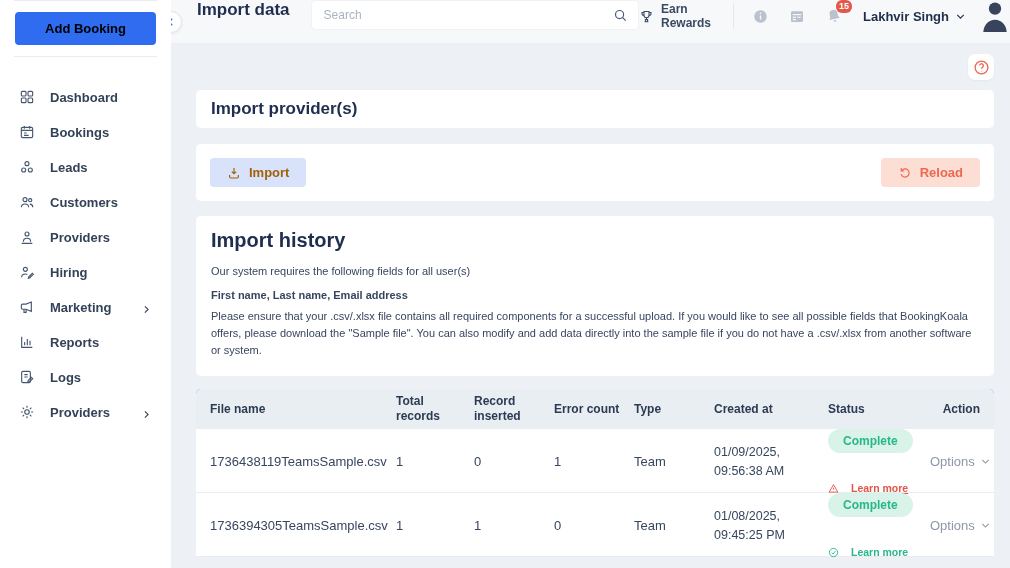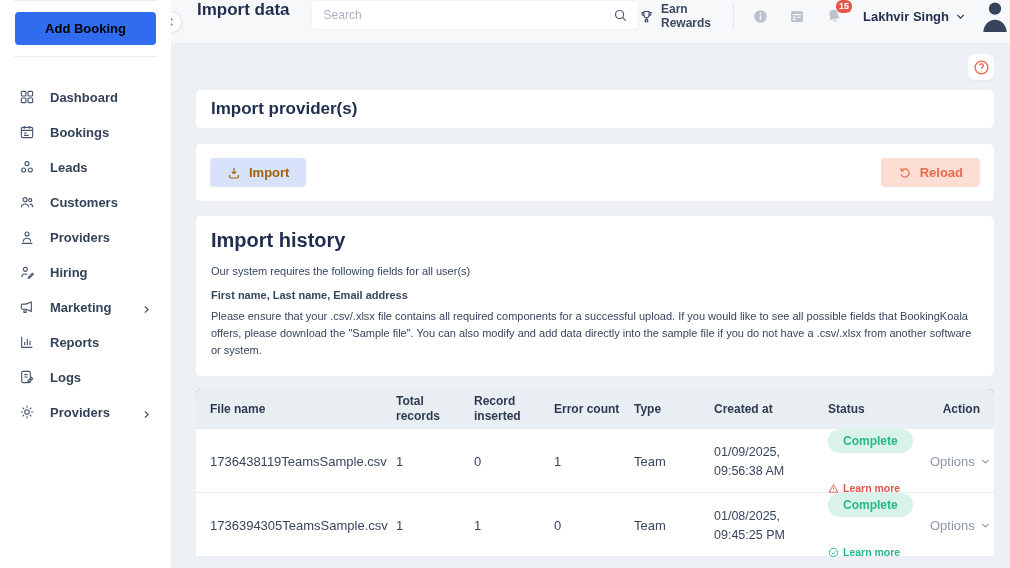--- a/index.html
+++ b/index.html
@@ -66,21 +66,21 @@
   .table { background:#8b5cf6; border-radius:5px 5px 0 0; overflow:hidden; }
   .tr { display:grid; grid-template-columns:186px 78px 80px 80px 80px 114px 102px 1fr; align-items:center; padding:0 14px; }
   .thead { background:#e9eef3; min-height:37px; padding-top:5px; padding-bottom:5px; }
   .th { font-size:12px; font-weight:bold; color:#2c3a52; line-height:1.25; padding-right:8px; }
   .th:last-child { text-align:right; padding-right:0; }
   .row { height:64px; border-bottom:1px solid #e9edf2; background:#fff; }
   .td { font-size:13px; color:#37465f; padding-right:8px; }
   .td.created { font-size:12.5px; line-height:1.5; }
   .status-cell { display:flex; flex-direction:column; align-items:flex-start; gap:6px; }
   .pill { background:#d9f3e9; color:#27b78a; font-size:12px; font-weight:bold; padding:5px 15px; border-radius:14px; }
-  .learn-more { display:flex; align-items:center; gap:4px; font-size:10.5px; font-weight:bold; cursor:pointer;margin-top:23px; }
+  .learn-more { display:flex; align-items:center; gap:12px; font-size:10.5px; font-weight:bold; cursor:pointer;margin-top:23px; }
   .learn-more .lm-label { text-decoration:underline; }
   .learn-more.warning { color:#e25549; }
   .learn-more.success { color:#27b78a; }
   .options { display:flex; align-items:center; gap:5px; justify-content:flex-end; color:#8d97a8; font-size:13px;
     white-space:nowrap; cursor:pointer; padding-right:0; }
 </style>
 </head>
 <body>
 
 <aside class="sidebar">

